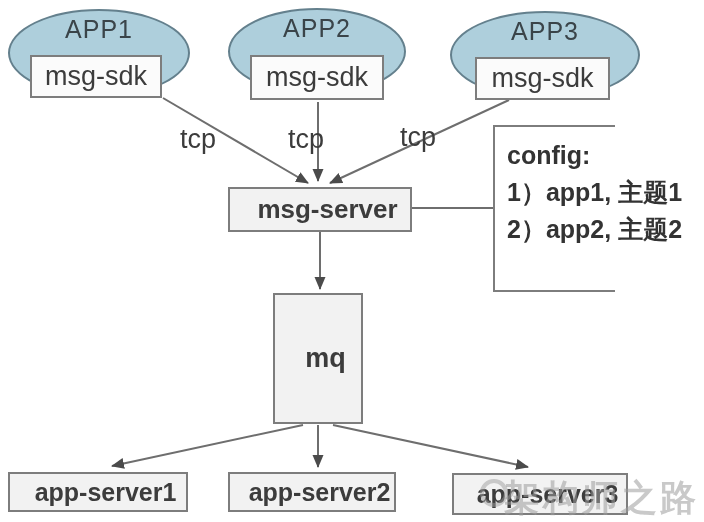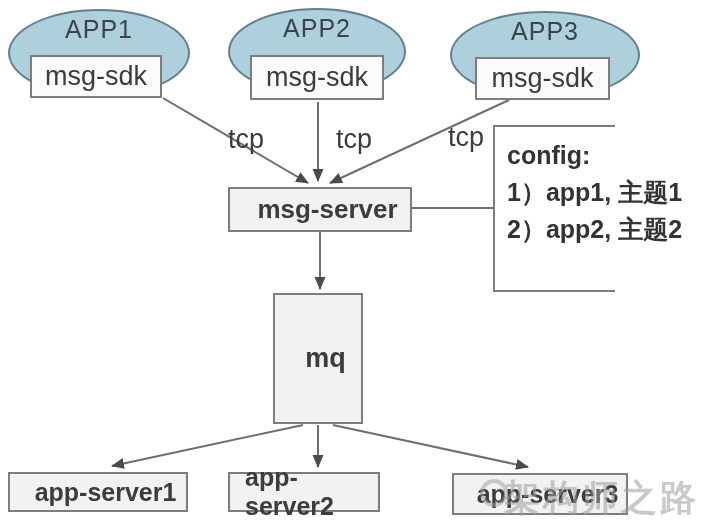--- a/index.html
+++ b/index.html
@@ -23,21 +23,21 @@
   .sdk-box{position:absolute;z-index:3;background:var(--sdk-fill);
     border:2px solid var(--box-border);box-sizing:border-box;
     display:flex;align-items:center;justify-content:center;
     font-size:27px;font-weight:500;color:var(--text);}
 
   .rect-node{position:absolute;z-index:2;background:var(--box-fill);
     border:2px solid var(--box-border);box-sizing:border-box;
     display:flex;align-items:center;justify-content:center;
     font-size:26px;font-weight:700;color:var(--text);padding-left:15px;}
 
-  .tcp-label{position:absolute;z-index:4;font-size:27px;font-weight:500;color:var(--text);margin-left:48px;}
+  .tcp-label{position:absolute;z-index:4;font-size:27px;font-weight:500;color:var(--text);}
 
   .config-box{position:absolute;left:493px;top:125px;width:122px;height:167px;z-index:2;
     border-left:2px solid var(--box-border);
     border-top:2px solid var(--box-border);
     border-bottom:2px solid var(--box-border);
     box-sizing:border-box;background:transparent;padding-left:32px;}
   .config-inner{position:absolute;left:12px;top:10px;white-space:nowrap;
     font-size:25px;font-weight:600;line-height:37px;color:#333;}
 
   .watermark{position:absolute;z-index:5;pointer-events:none;}
@@ -98,21 +98,21 @@
     <div class="config-inner">
       <div>config:</div>
       <div>1）app1, 主题1</div>
       <div>2）app2, 主题2</div>
     </div>
   </div>
 
   <div class="rect-node" style="left:273px;top:293px;width:90px;height:131px;font-size:27px">mq</div>
 
   <div class="rect-node" style="left:8px;top:472px;width:180px;height:40px;font-size:25px">app-server1</div>
-  <div class="rect-node" style="left:228px;top:472px;width:152px;height:40px;font-size:25px">app-server2</div>
+  <div class="rect-node" style="left:228px;top:472px;width:168px;height:40px;font-size:25px">app-server2</div>
   <div class="rect-node" style="left:452px;top:473px;width:176px;height:42px;font-size:25px">app-server3</div>
 
   <div class="watermark" style="left:480px;top:474px;width:224px;height:45px">
     <span class="watermark-circle"></span>
     <span class="watermark-text">架构师之路</span>
   </div>
 
 </div>
 
 </body></html>

